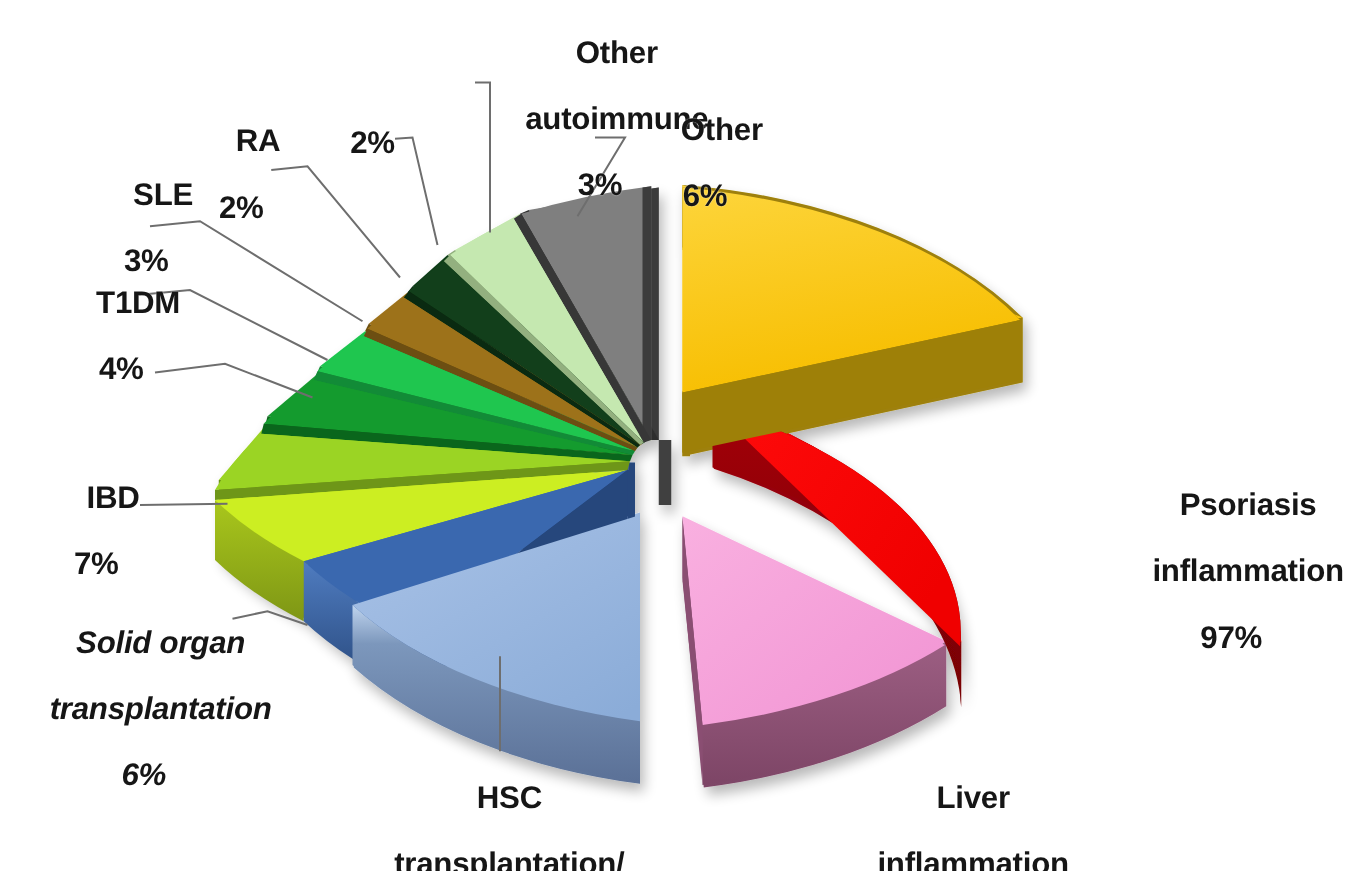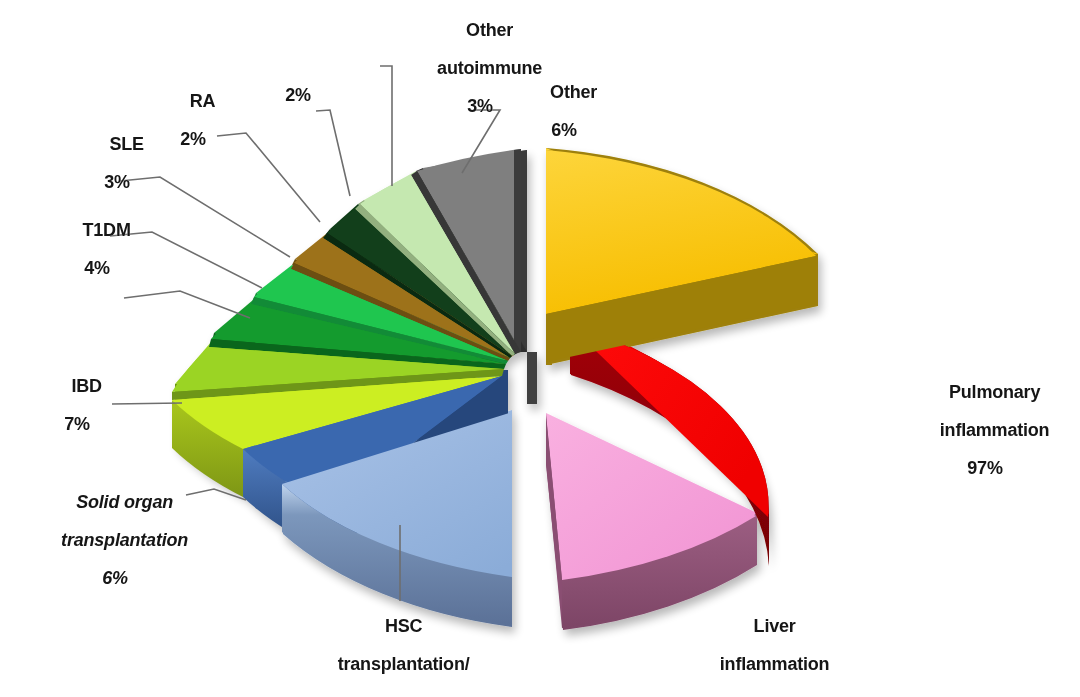--- a/index.html
+++ b/index.html
@@ -9,21 +9,21 @@
     font-family:"Liberation Sans", sans-serif;
     overflow:hidden;
     position:relative;
   }
   #figure{position:absolute;inset:0;}
   #pie-svg{position:absolute;left:0;top:0;width:1080px;height:697px;}
   .lbl{
     position:absolute;
     color:#161616;
     font-weight:bold;
-    font-size:18px;
+    font-size:25px;
     line-height:1.06;
     letter-spacing:-0.2px;
     white-space:pre;
     text-shadow:0 0 1px rgba(255,255,255,.9);
   }
   .lbl .pct{display:block;}
   .ta-c{text-align:center;}
 </style>
 </head>
 <body>
@@ -303,19 +303,19 @@
     
   </div>
 
   <div class="lbl ta-c" style="left:646px;top:598px;width:238px;">
     <span>Liver</span><br>
     <span>inflammation</span>
     
   </div>
 
   <div class="lbl ta-c" style="left:890px;top:364px;width:190px;">
-    <span>Pulmonary</span><br>
+    <span>Psoriasis</span><br>
     <span>inflammation</span>
     <span class="pct">97%</span>
   </div>
 
 
 </div>
 
 </body></html>

